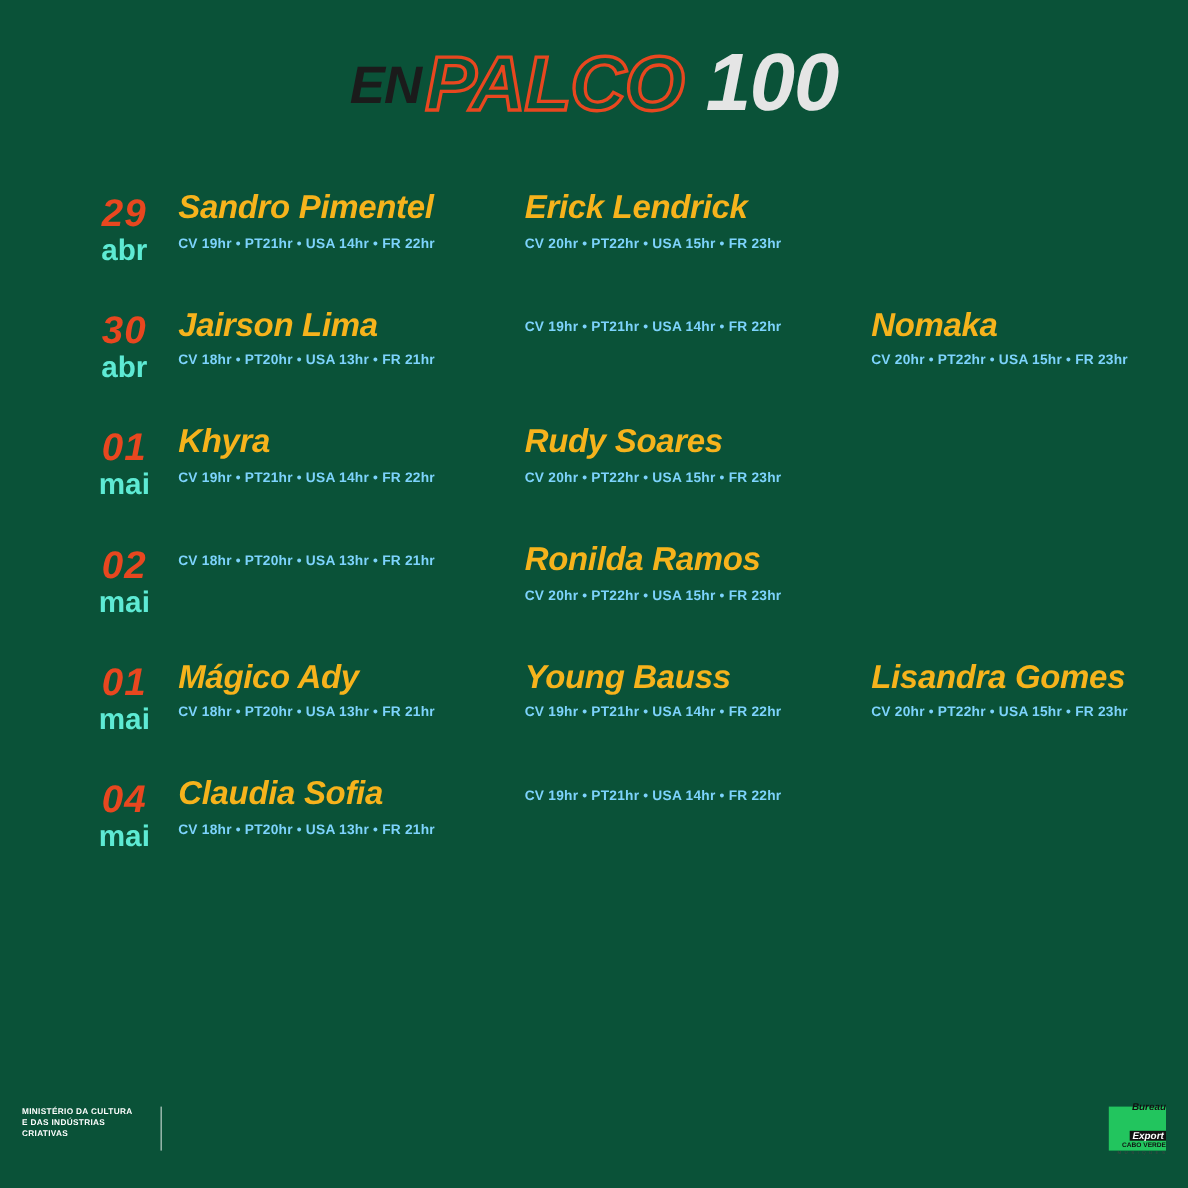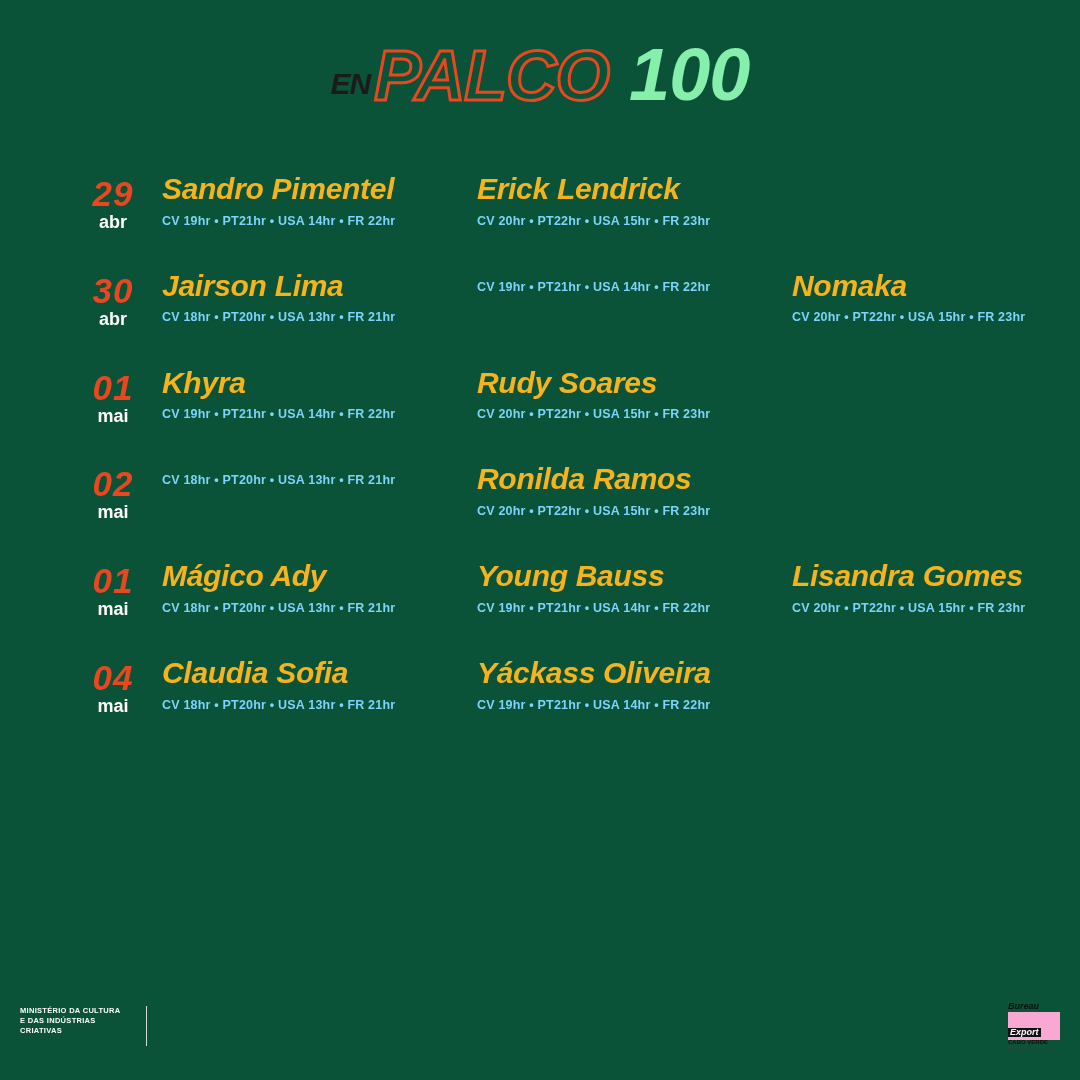--- a/index.html
+++ b/index.html
@@ -33,31 +33,31 @@
     font-weight: bold;
     font-style: italic;
     letter-spacing: 0px;
     line-height: 1;
     margin-top: 4px;
     white-space: nowrap;
   }
   .t-en {
     color: #1b1b1b;
     -webkit-text-stroke: 0px;
-    font-size: 30px;
+    font-size: 48px;
     vertical-align: 6px;
     margin-right: 4px;
   }
   .t-palco {
     color: #0a5238;
     -webkit-text-stroke: 3px #e8471f;
     font-size: 70px;
   }
   .t-100 {
-    color: #86efac;
+    color: #e5e5e5;
     font-size: 74px;
     margin-left: 20px;
   }
   .t-artistas {
     color: #e8471f;
     font-size: 68px;
   }
 
   
   .schedule {
@@ -78,22 +78,22 @@
   }
   .date-num {
     color: #e8471f;
     font-size: 35px;
     font-weight: bold;
     font-style: italic;
     line-height: 1;
     letter-spacing: 1px;
   }
   .date-mon {
-    color: #ffffff;
-    font-size: 18px;
+    color: #5eead4;
+    font-size: 27px;
     font-weight: bold;
     line-height: 1.1;
     margin-top: 2px;
   }
   .acts {
     display: flex;
     flex: 1;
   }
   .act {
     flex: 0 0 315px;
@@ -164,26 +164,26 @@
     font-weight: bold;
     letter-spacing: 0px;
   }
   .gov-bot {
     font-size: 6.5px;
     font-weight: bold;
     letter-spacing: 1px;
     margin-top: 1px;
   }
   .bureau {
-    background: #f9a8d4;
+    background: #22c55e;
     width: 52px;
-    height: 28px;
+    height: 40px;
     display: flex;
     flex-direction: column;
-    align-items: flex-start;
+    align-items: flex-end;
     justify-content: center;
     line-height: 1.05;
   }
   .bureau-1 {
     font-size: 9px;
     font-weight: bold;
     color: #111;
     font-style: italic;
   }
   .bureau-2 {
@@ -314,21 +314,20 @@
     <div class="date-col">
       <div class="date-num">04</div>
       <div class="date-mon">mai</div>
     </div>
     <div class="acts">
       <div class="act">
         <div class="act-name">Claudia Sofia</div>
         <div class="act-times">CV 18hr • PT20hr • USA 13hr • FR 21hr</div>
       </div>
       <div class="act">
-        <div class="act-name">Yáckass Oliveira</div>
         <div class="act-times">CV 19hr • PT21hr • USA 14hr • FR 22hr</div>
       </div>
     </div>
   </div>
 
 </div>
 
 <div class="footer">
   <div class="footer-left">
     <div class="min-block">

